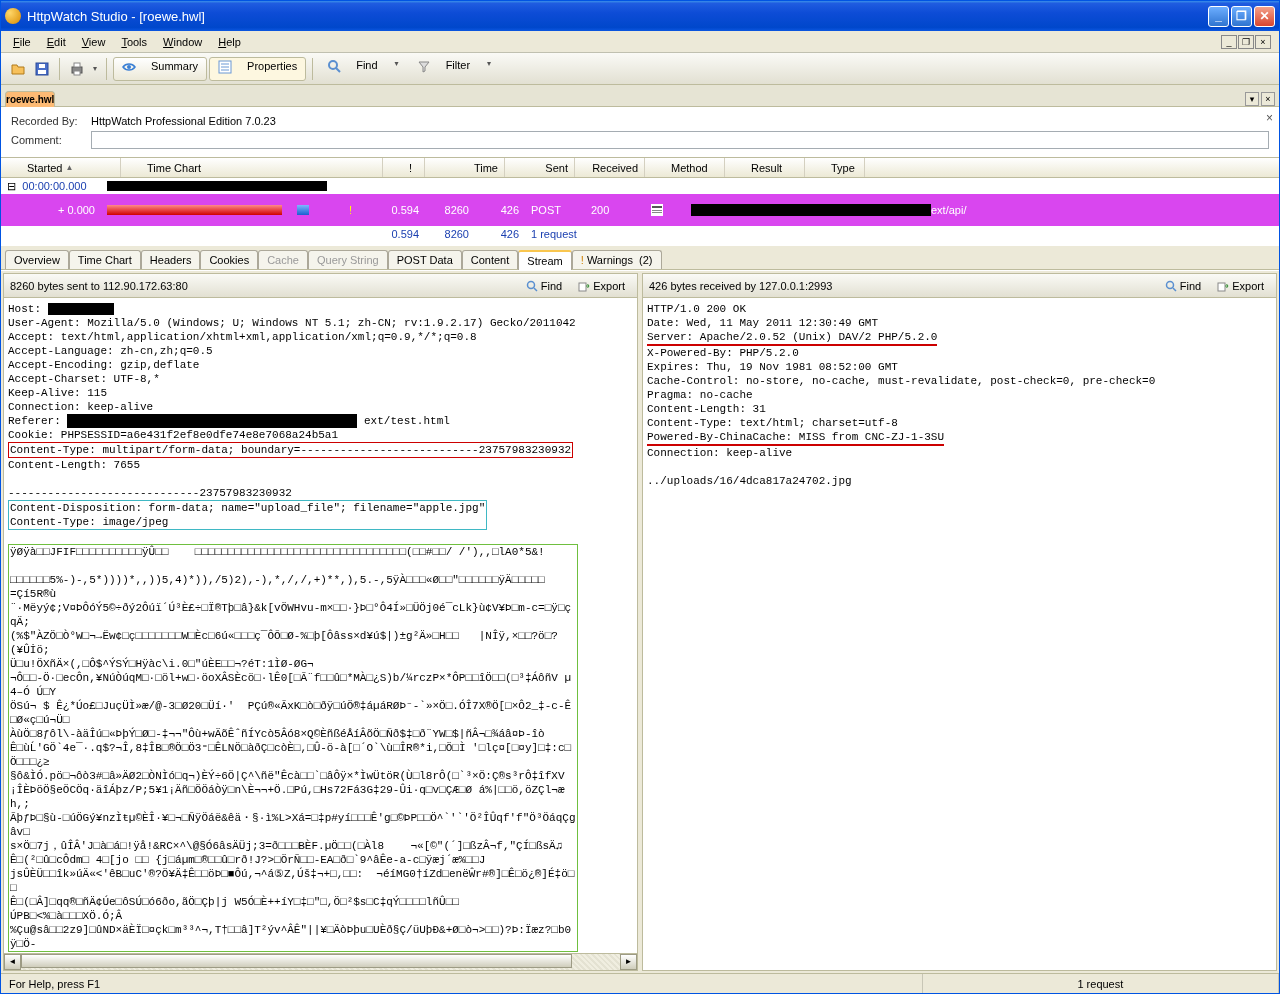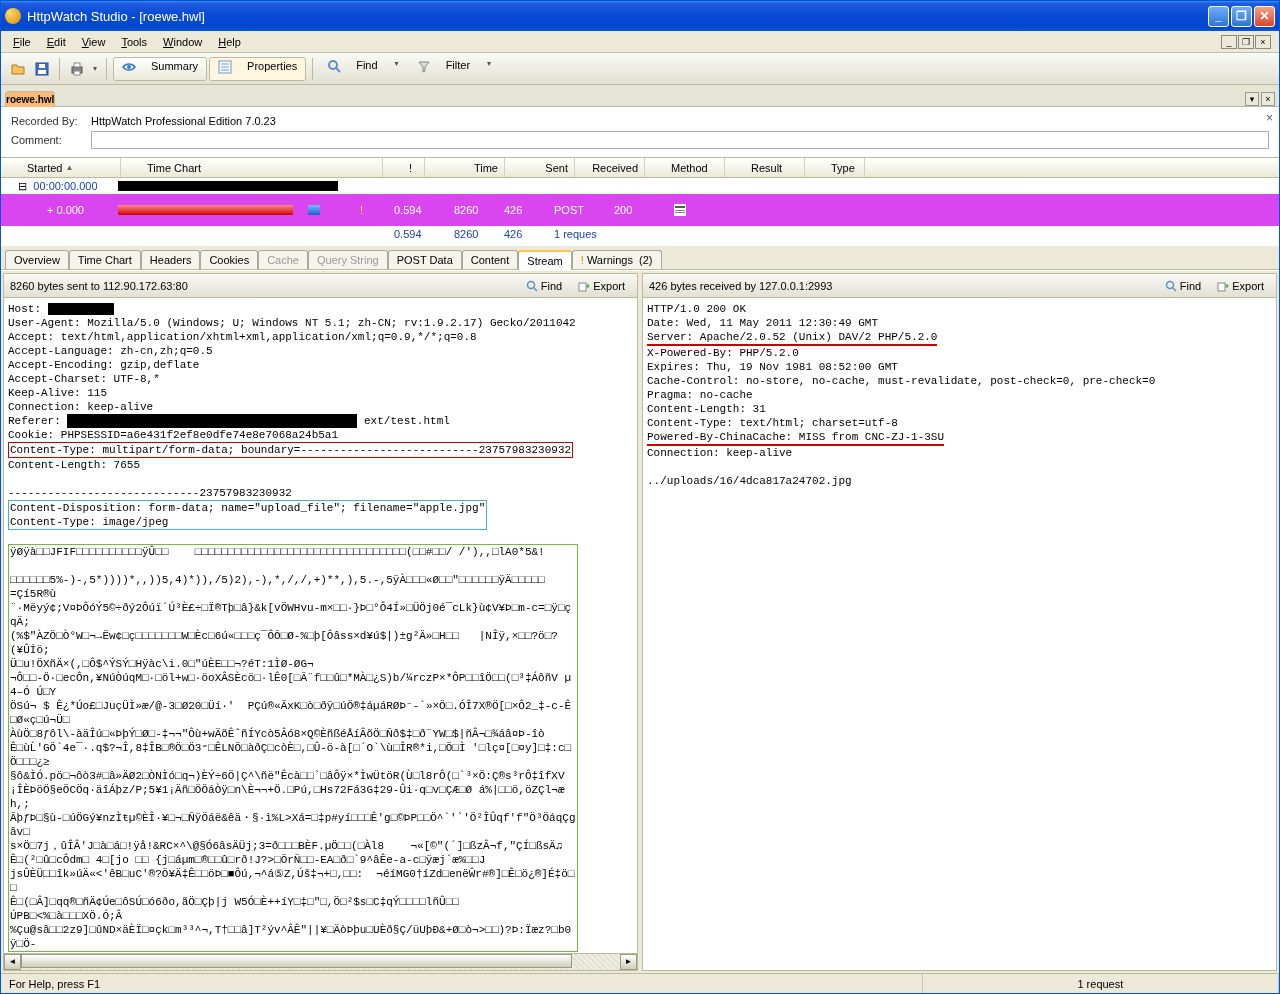--- a/index.html
+++ b/index.html
@@ -120,21 +120,21 @@
   font-size: 11px;
 }
 .th { border-right: 1px solid #d4d0c0; padding: 2px 6px; display: flex; align-items: center; margin-left: 20px; }
 .table-body {
   background: #fff;
   font-size: 11px;
 }
 .tree-row { height: 16px; display: flex; align-items: center; background: #fff; color: #000; }
 .sel-row { height: 32px; display: flex; align-items: center; background: #d946ef; color: #fff; }
 .summary-row { height: 16px; display: flex; align-items: center; background: #fff; color: #000; }
-.td { padding: 0 17px; border-right: 0px solid transparent; white-space: nowrap; overflow: hidden; }
+.td { padding: 0 6px; border-right: 0px solid transparent; white-space: nowrap; overflow: hidden; }
 .chart-bar { height: 10px; position: relative; }
 .red-bar { position: absolute; height: 10px; background: linear-gradient(to bottom, #ff8a8a, #d00000); }
 .black-bar { position: absolute; height: 10px; background: #000; }
 .blue-bar { position: absolute; height: 10px; background: linear-gradient(to bottom, #7db8ff, #1b5fd0); }
 
 .detail-tabs {
   height: 24px;
   background: #ece9d8;
   display: flex;
   align-items: flex-end;
@@ -357,20 +357,21 @@
       <div class="td" style="width:60px">POST</div>
       <div class="td" style="width:60px">200</div>
       <div class="td" style="width:40px">
           <svg width="12" height="12">
             <rect width="12" height="12" fill="#fff"></rect>
             <rect x="1" y="2" width="10" height="2" fill="#555"></rect>
             <rect x="1" y="6" width="10" height="1" fill="#888"></rect>
             <rect x="1" y="8" width="10" height="1" fill="#888"></rect>
           </svg>
         </div>
+      <div class="td" style="flex:1"><span class="redacted" style="display:inline-block;width:240px">&nbsp;</span><span>ext/api/</span></div>
     </div>
     <div class="summary-row">
       <div class="td" style="width:100px"></div>
       <div class="td" style="width:242px;position:relative">
         
         
         
         
       </div>
       <div class="td" style="width:22px"></div>

